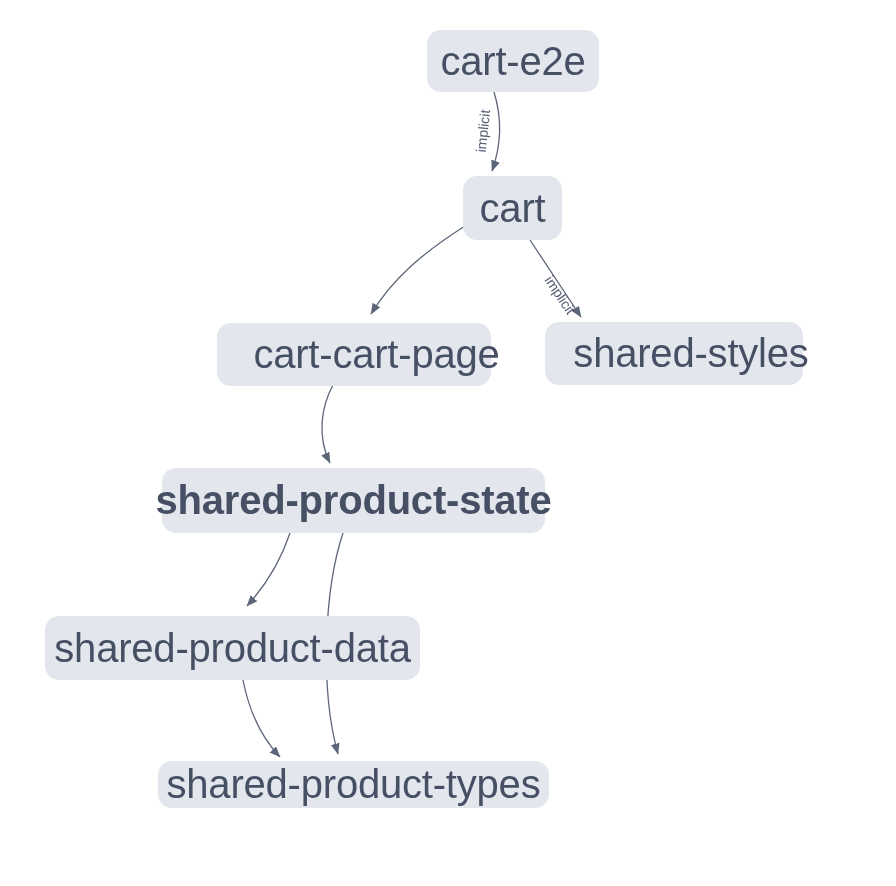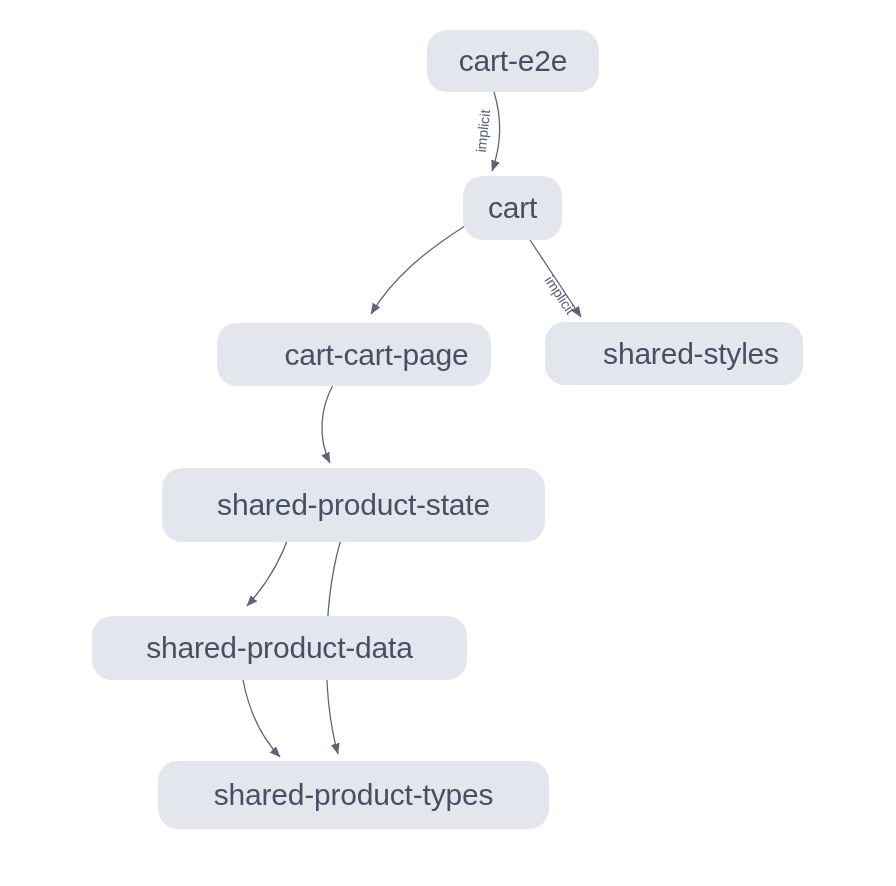--- a/index.html
+++ b/index.html
@@ -23,47 +23,47 @@
   }
   .edge-path {
     fill: none;
     stroke: #5d6679;
     stroke-width: 1.3px;
   }
   .graph-node {
     position: absolute;
     z-index: 2;
     background: #e3e7ed;
-    border-radius: 20px;
+    border-radius: 14px;
     display: flex;
     align-items: center;
     justify-content: center;
     color: #464f63;
-    font-size: 30px;
+    font-size: 40px;
     letter-spacing: -0.2px;
     white-space: nowrap;
     box-sizing: border-box;
     cursor: pointer;
   }
   .edge-label {
     position: absolute;
     z-index: 3;
     font-size: 14px;
     color: #545e73;
     white-space: nowrap;
     transform: translate(-50%, -50%) rotate(var(--rot));
   }
   
   .n-cart-e2e              { left: 427px; top:  30px; width: 172px; height: 62px; }
   .n-cart                  { left: 463px; top: 176px; width:  99px; height: 64px; }
   .n-cart-cart-page        { left: 217px; top: 323px; width: 274px; height: 63px; padding-left: 45px; }
   .n-shared-styles         { left: 545px; top: 322px; width: 258px; height: 63px; padding-left: 34px; }
-  .n-shared-product-state  { left: 162px; top: 468px; width: 383px; height: 74px; }
-  .n-shared-product-data   { left:  45px; top: 616px; width: 375px; height: 64px; margin-left: 47px; }
-  .n-shared-product-types  { left: 158px; top: 761px; width: 391px; height: 68px; }
+  .n-shared-product-state  { left: 162px; top: 468px; width: 383px; height: 65px; font-weight: bold; }
+  .n-shared-product-data   { left:  45px; top: 616px; width: 375px; height: 64px; }
+  .n-shared-product-types  { left: 158px; top: 761px; width: 391px; height: 47px; }
   .l-e2e-cart   { left: 483px; top: 131px; --rot: -84deg; }
   .l-cart-styles{ left: 560px; top: 295px; --rot:  56deg; }
 </style>
 </head>
 <body>
 
 <div class="canvas">
 
   <svg class="edges-layer" width="896" height="886" viewBox="0 0 896 886">
     <defs>

